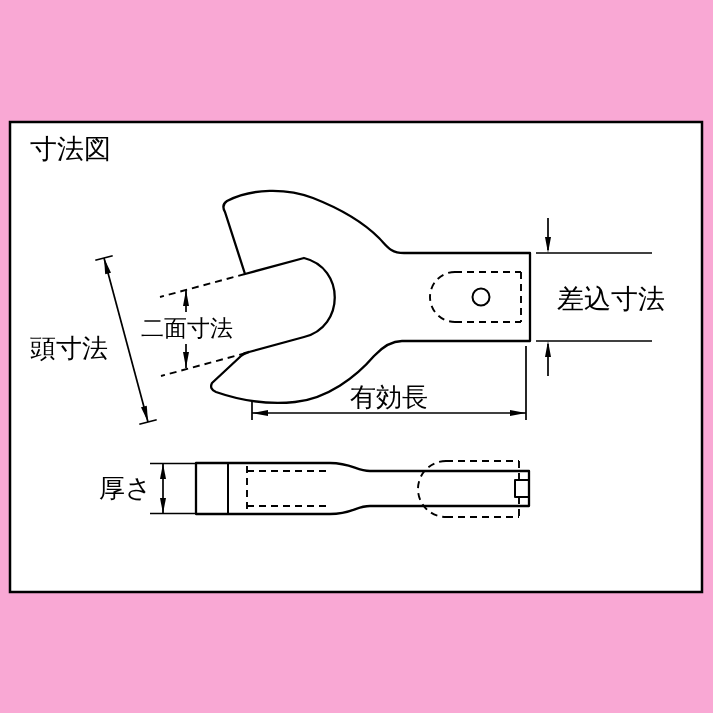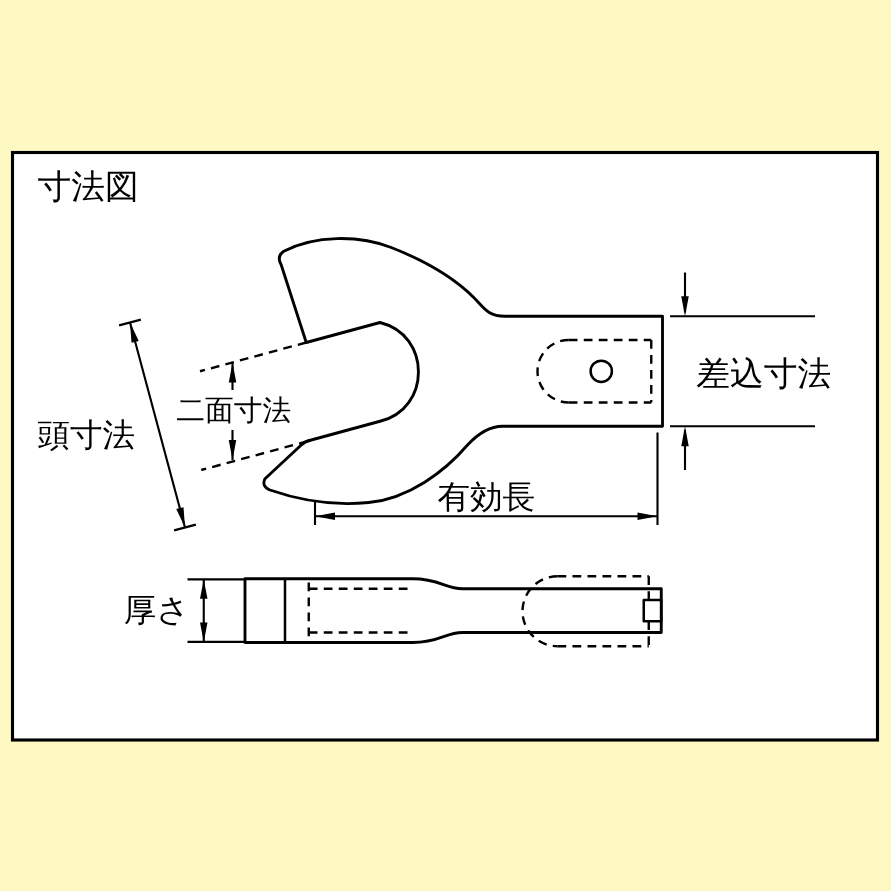--- a/index.html
+++ b/index.html
@@ -5,21 +5,21 @@
   html, body {
     margin: 0;
     padding: 0;
     background: #ffffff;
     font-family: "Liberation Sans", "DejaVu Sans", sans-serif;
   }
   .canvas {
     position: relative;
     width: 713px;
     height: 713px;
-    background: #fef9c3;
+    background: #f9a8d4;
     overflow: hidden;
   }
   svg text {
     fill: #000000;
     font-family: "Liberation Sans", "DejaVu Sans", sans-serif;
   }
   .outline { fill: none; stroke: #000; stroke-width: 2.3; stroke-linejoin: round; }
   .outline-thin { fill: none; stroke: #000; stroke-width: 2; stroke-linejoin: round; }
   .hidden-line { fill: none; stroke: #000; stroke-width: 1.9; stroke-dasharray: 7 5; }
   .dim-line { fill: none; stroke: #000; stroke-width: 1.7; }

